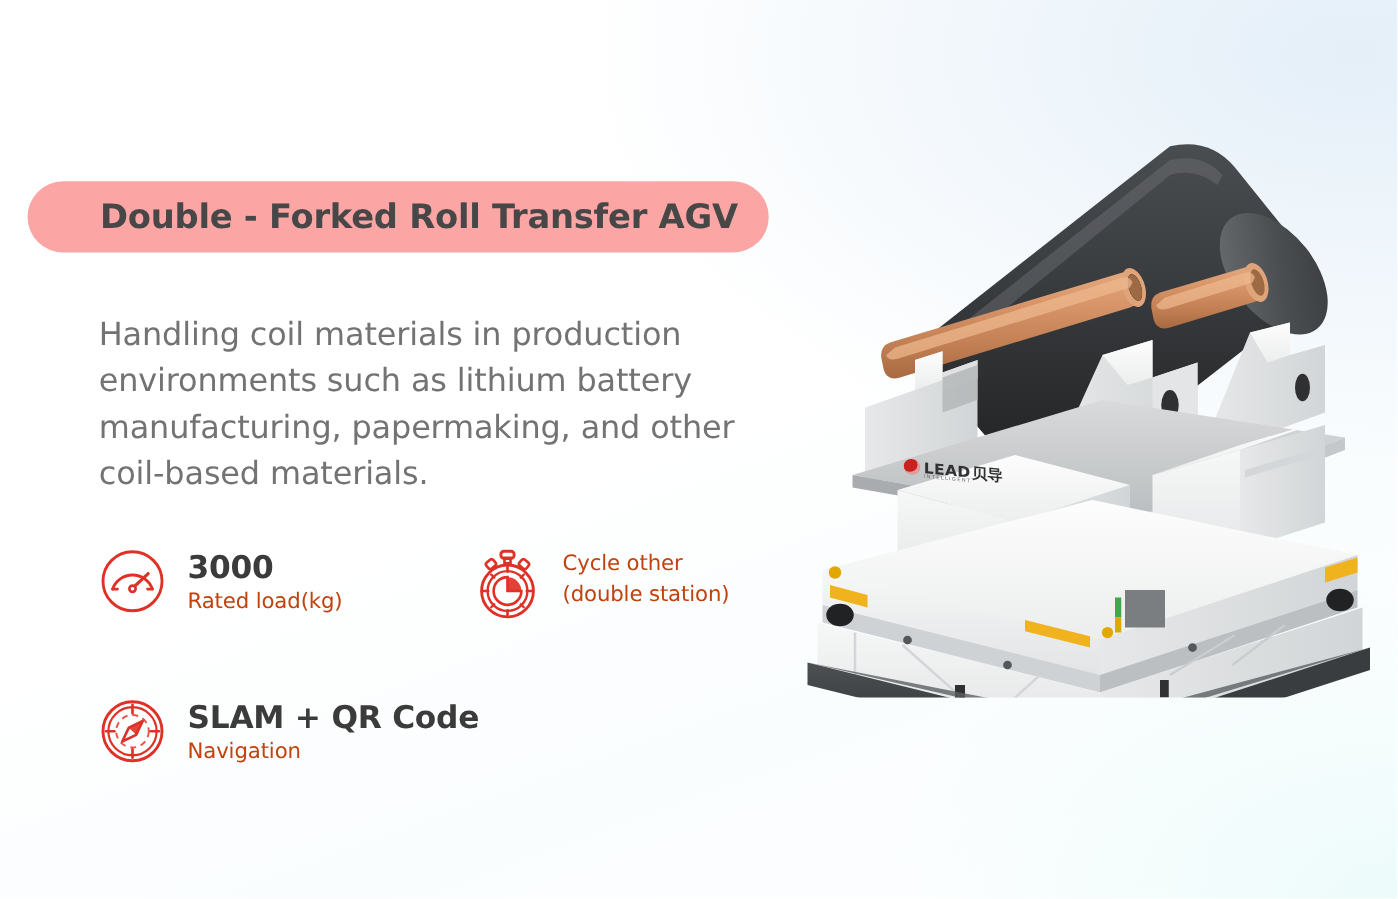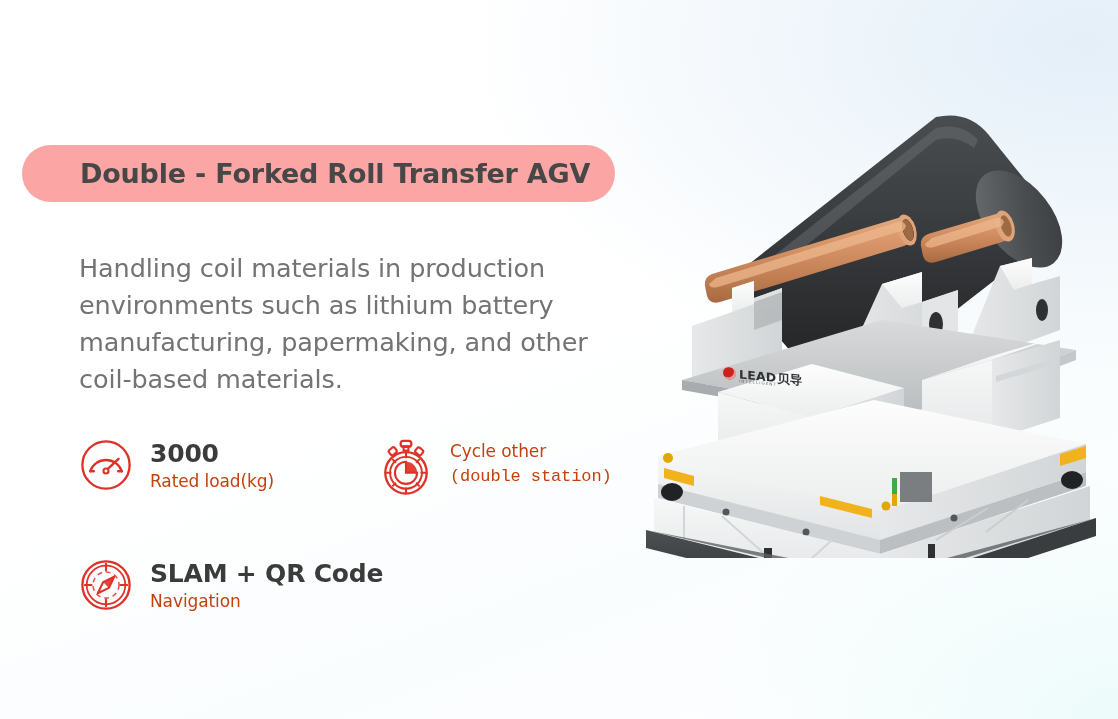--- a/index.html
+++ b/index.html
@@ -85,21 +85,21 @@
     margin-left:1px; line-height:30px;
   }
   .stat-label{
     font-size:17px;
     color:#c2410c;
     line-height:25px;
     font-weight:400;
     letter-spacing:-0.1px;
     white-space:nowrap;
   }
-  .stat-label.second-line{ margin-top:-1px;font-family:Liberation Mono, monospace; }
+  .stat-label.second-line{ margin-top:-1px; }
 
   
   #agv-figure{
     position:absolute; left:636px; top:88px;
     width:470px; height:470px;
   }
   #agv-figure svg{ display:block; width:470px; height:470px; }
 
   #agv-logo{
     position:absolute;

